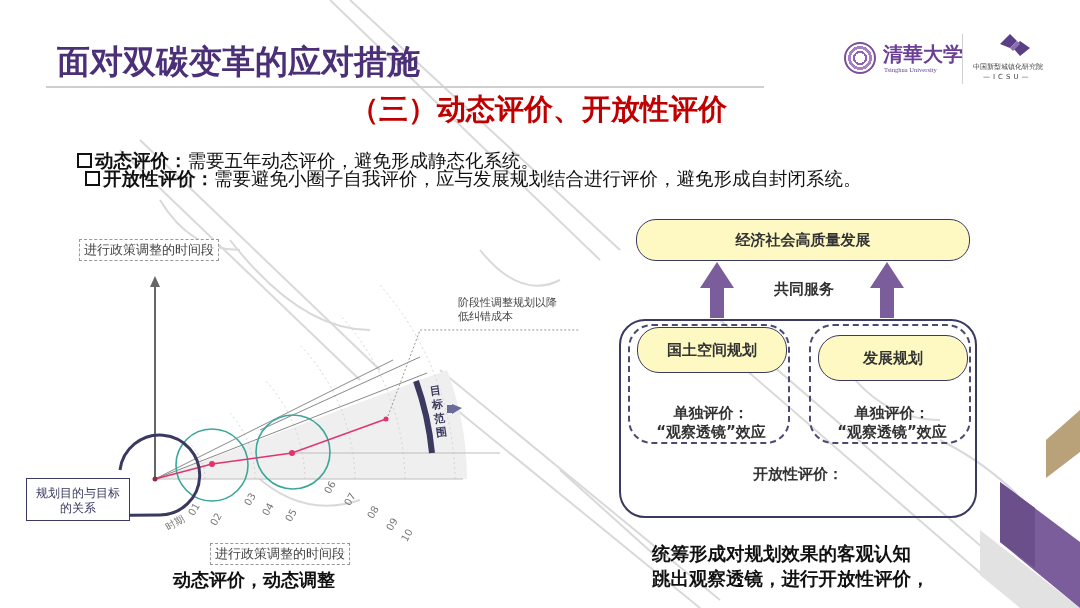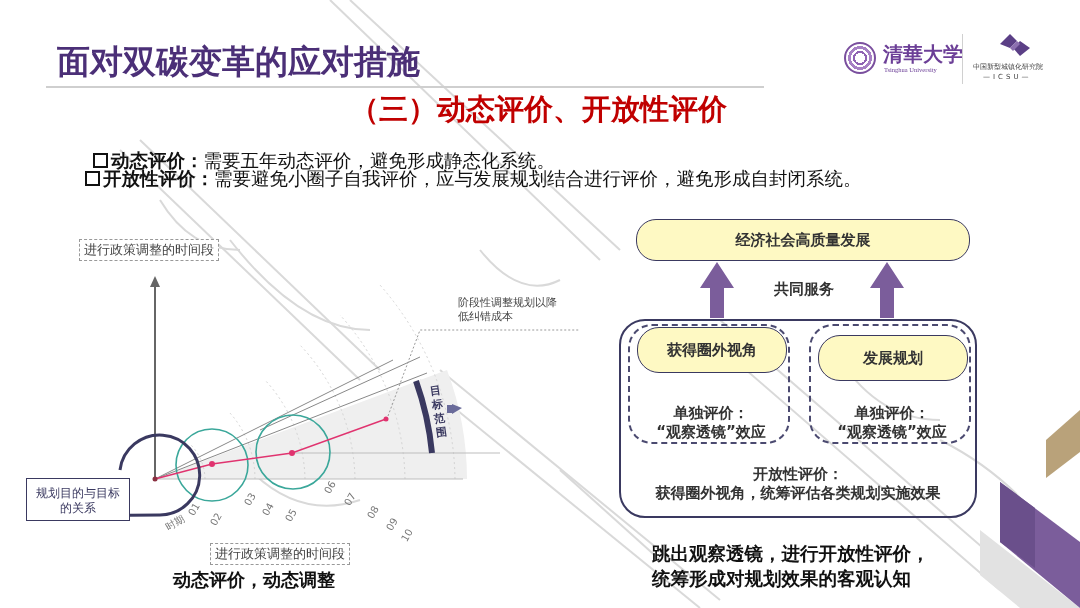--- a/index.html
+++ b/index.html
@@ -99,21 +99,21 @@
   <div class="logo-divider"></div>
   <svg class="icsu-mark" viewBox="0 0 34 26">
     <polygon points="2,12 12,2 19,9 12,16" fill="#5b3f86"></polygon>
     <polygon points="15,16 22,9 32,16 22,24" fill="#5b3f86"></polygon>
     <polygon points="12,16 19,9 22,12 15,19" fill="#8c6fb0"></polygon>
   </svg>
   <div class="icsu-cn">中国新型城镇化研究院</div>
   <div class="icsu-en">—ICSU—</div>
 </div>
 
-<div class="abs bullet" style="top:148px;margin-left:16px;">
+<div class="abs bullet" style="top:148px;">
   <span class="box"></span><span class="key">动态评价：</span><span>需要五年动态评价，避免形成静态化系统。</span>
 </div>
 <div class="abs bullet" style="top:166px;padding-left:8px;">
   <span class="box"></span><span class="key">开放性评价：</span><span>需要避免小圈子自我评价，应与发展规划结合进行评价，避免形成自封闭系统。</span>
 </div>
 
 <div class="tag-box" style="left:79px;top:239px;">进行政策调整的时间段</div>
 
 <svg class="abs" style="left:0;top:0;" width="620" height="608" viewBox="0 0 620 608">
 
@@ -195,36 +195,35 @@
   <polygon points="17,0 0,26 10,26 10,56 24,56 24,26 34,26" fill="#7b5d9b"></polygon>
   <polygon points="187,0 170,26 180,26 180,56 194,56 194,26 204,26" fill="#7b5d9b"></polygon>
 </svg>
 <div class="center-txt" style="left:758px;top:280px;width:92px;">共同服务</div>
 
 <div class="outer-box"></div>
 <div class="dash-box" style="left:628px;top:324px;width:162px;height:120px;"></div>
 <div class="dash-box" style="left:809px;top:324px;width:162px;height:120px;"></div>
 
 <div class="pill" style="left:637px;top:327px;width:148px;height:44px;">
-  <span>获得圈外视角</span>
+  <span>国土空间规划</span>
 </div>
 <div class="pill" style="left:818px;top:327px;width:148px;height:44px;margin-top:8px;">
   <span>发展规划</span>
 </div>
 
 <div class="center-txt" style="left:638px;top:404px;width:146px;">
   <div>单独评价：</div>
   <div>“观察透镜”效应</div>
 </div>
 <div class="center-txt" style="left:819px;top:404px;width:146px;">
   <div>单独评价：</div>
   <div>“观察透镜”效应</div>
 </div>
 
 <div class="center-txt" style="left:625px;top:465px;width:346px;">
   <div>开放性评价：</div>
-  <div>获得圈外视角，统筹评估各类规划实施效果</div>
 </div>
 
 <div class="abs caption-right">
+  <div>统筹形成对规划效果的客观认知</div>
   <div>跳出观察透镜，进行开放性评价，</div>
-  <div>统筹形成对规划效果的客观认知</div>
 </div>
 
 </body></html>

